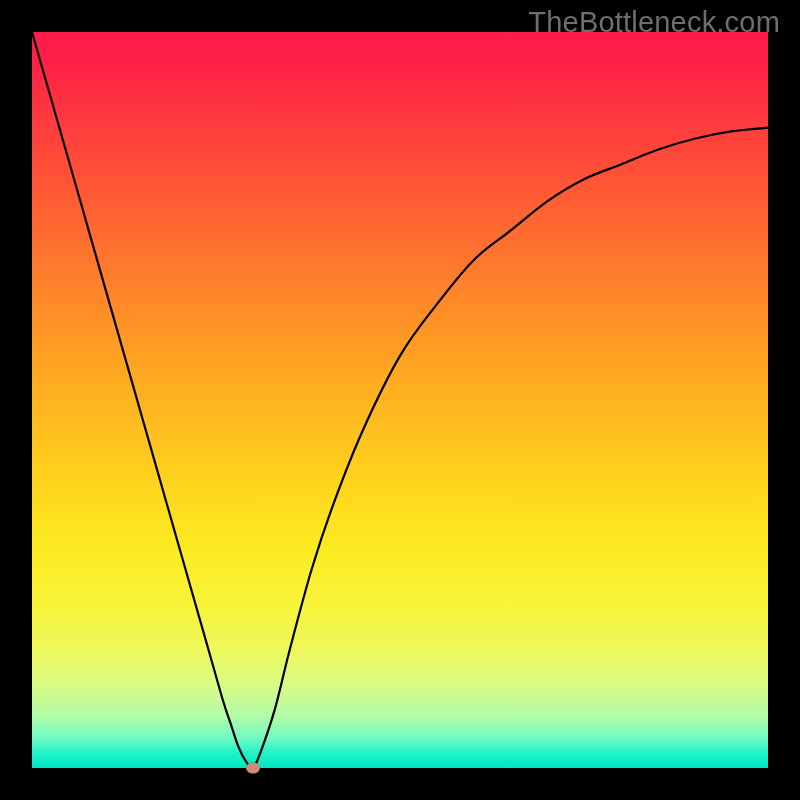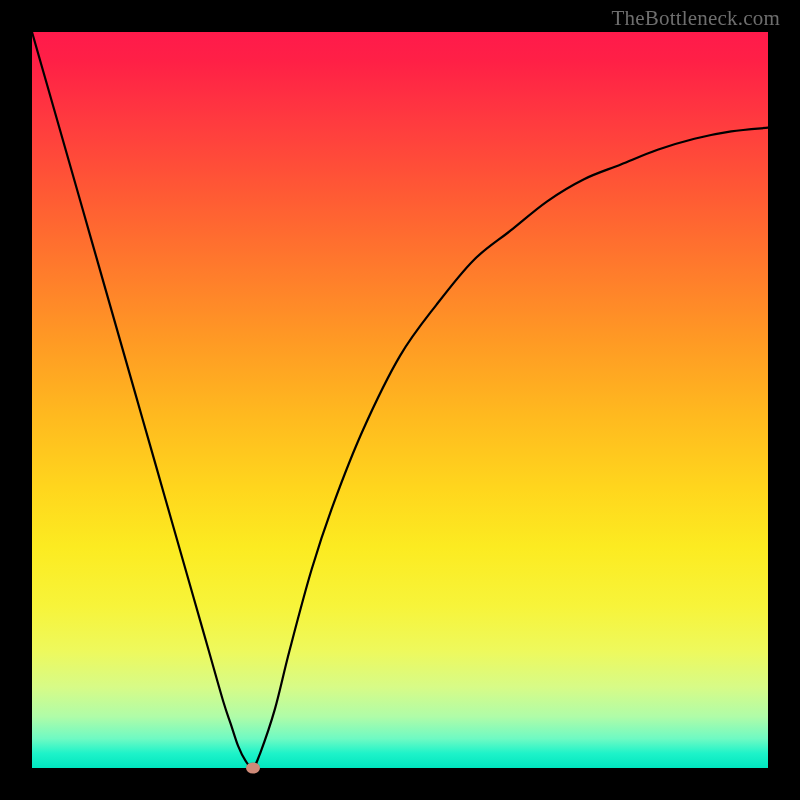--- a/index.html
+++ b/index.html
@@ -41,25 +41,24 @@
       #6ffac3 96%,
       #1ef3c9 98%,
       #00e6c0 100%
     );
   }
   .watermark {
     position: absolute;
     top: 6px;
     right: 20px;
     color: #6e6e6e;
-    font-size: 21px;
+    font-size: 29px;
     font-weight: 500;
     letter-spacing: 0.2px;
     user-select: none;
-    font-family: Liberation Serif, serif;
   }
   svg.curve {
     position: absolute;
     left: 0;
     top: 0;
     width: 736px;
     height: 736px;
     overflow: visible;
   }
   .marker {

